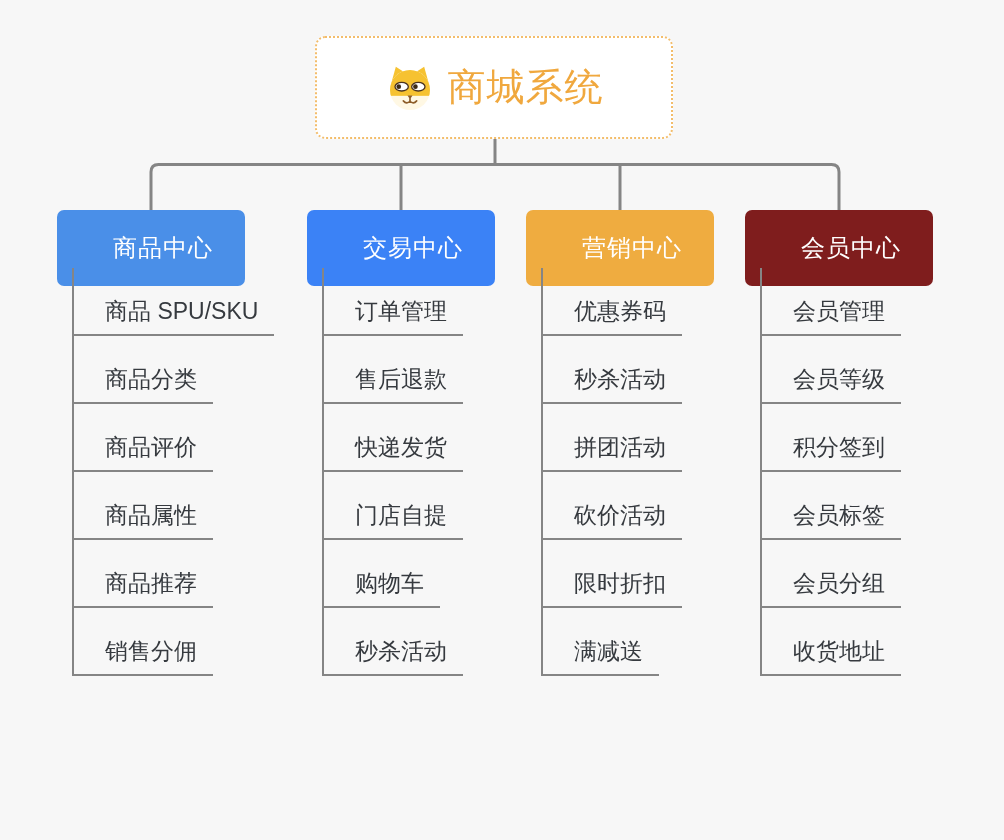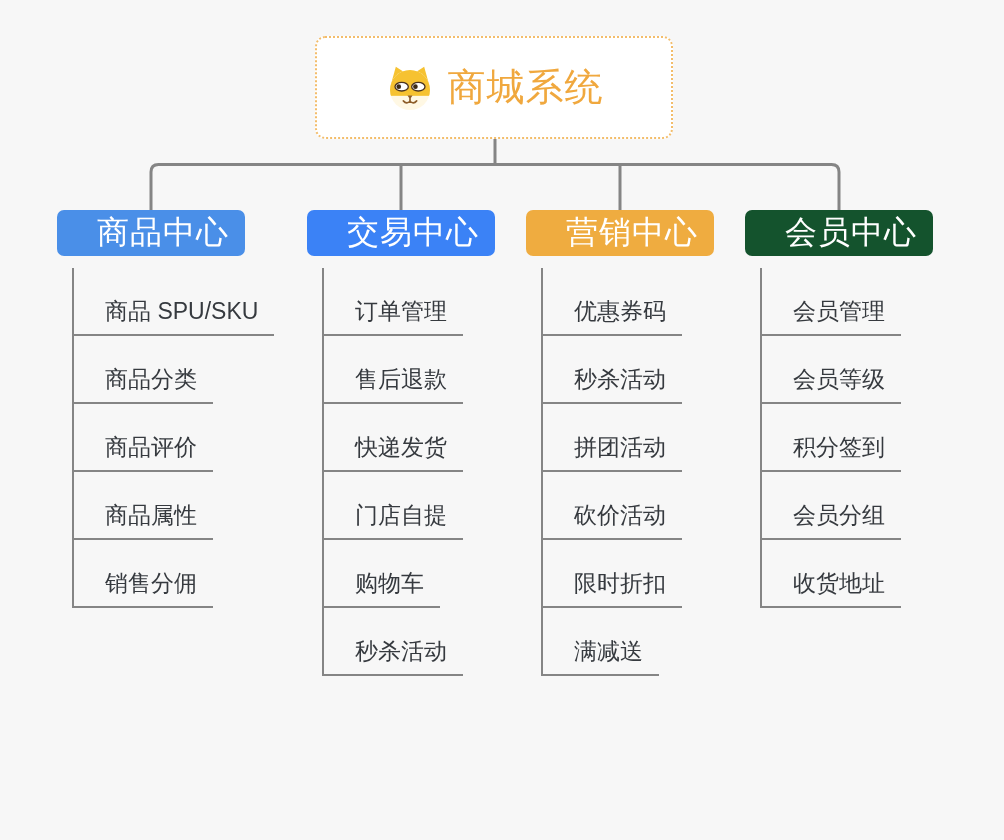--- a/index.html
+++ b/index.html
@@ -38,25 +38,25 @@
   }
   .root-title{
     font-size:38px;
     letter-spacing:1px;
     color:var(--root-text);
   }
   .dog-icon{display:block;}
   
   .branch-header{
     position:absolute;top:210px;
-    width:188px;height:46px;
+    width:188px;height:76px;
     border-radius:7px;
     display:flex;align-items:center;justify-content:center;
     color:var(--header-text);
-    font-size:32px;
+    font-size:24px;
     font-weight:500;
     letter-spacing:1px;
     cursor:pointer;
     padding-left:24px;
   }
   .b0 .branch-header{left:57px;}
   .b1 .branch-header{left:307px;}
   .b2 .branch-header{left:526px;}
   .b3 .branch-header{left:745px;}
   
@@ -116,20 +116,21 @@
     <span class="root-title">商城系统</span>
   </div>
 
   <div class="branch b0">
     <div class="branch-header" style="background-color: rgb(74, 143, 232);">商品中心</div>
     <div class="branch-list">
       <div class="leaf">商品 SPU/SKU</div>
       <div class="leaf">商品分类</div>
       <div class="leaf">商品评价</div>
       <div class="leaf">商品属性</div>
+      <div class="leaf">商品推荐</div>
       <div class="leaf">销售分佣</div>
     </div>
   </div>
 
   <div class="branch b1">
     <div class="branch-header" style="background-color: #3b82f6;">交易中心</div>
     <div class="branch-list">
       <div class="leaf">订单管理</div>
       <div class="leaf">售后退款</div>
       <div class="leaf">快递发货</div>
@@ -145,23 +146,24 @@
       <div class="leaf">优惠券码</div>
       <div class="leaf">秒杀活动</div>
       <div class="leaf">拼团活动</div>
       <div class="leaf">砍价活动</div>
       <div class="leaf">限时折扣</div>
       <div class="leaf">满减送</div>
     </div>
   </div>
 
   <div class="branch b3">
-    <div class="branch-header" style="background-color: #14532d;">会员中心</div>
+    <div class="branch-header" style="background-color: #7f1d1d;">会员中心</div>
     <div class="branch-list">
       <div class="leaf">会员管理</div>
       <div class="leaf">会员等级</div>
       <div class="leaf">积分签到</div>
+      <div class="leaf">会员标签</div>
       <div class="leaf">会员分组</div>
       <div class="leaf">收货地址</div>
     </div>
   </div>
 
 </div>
 
 </body></html>

